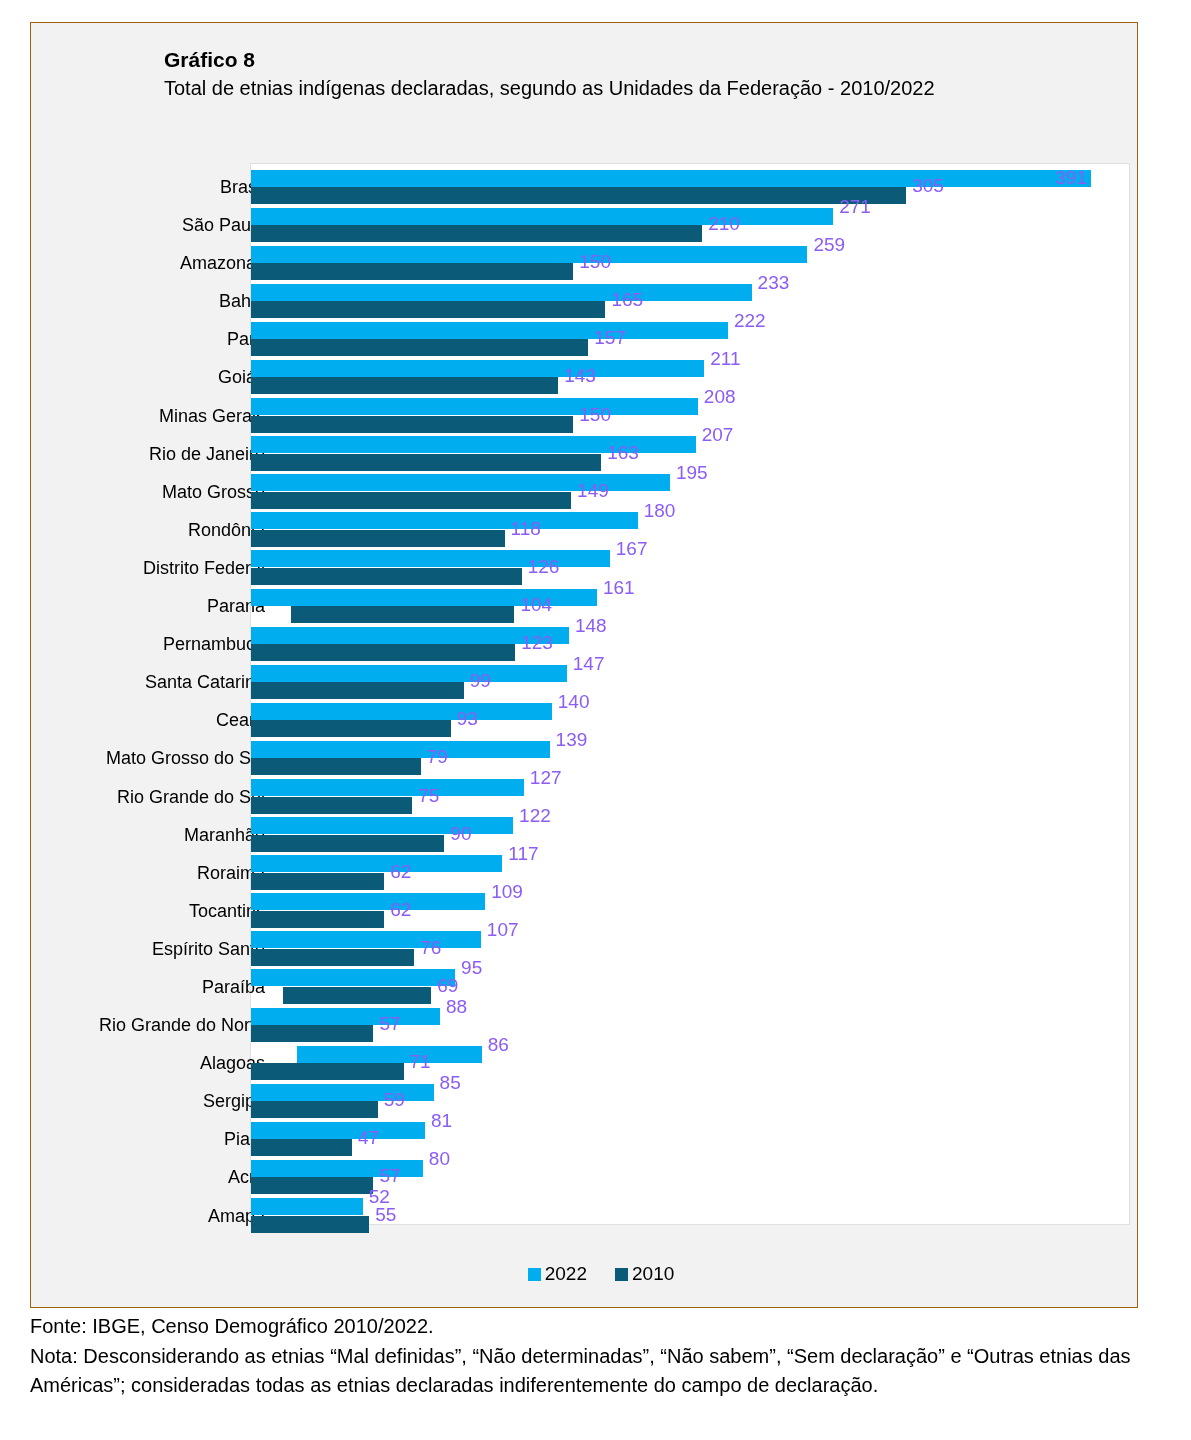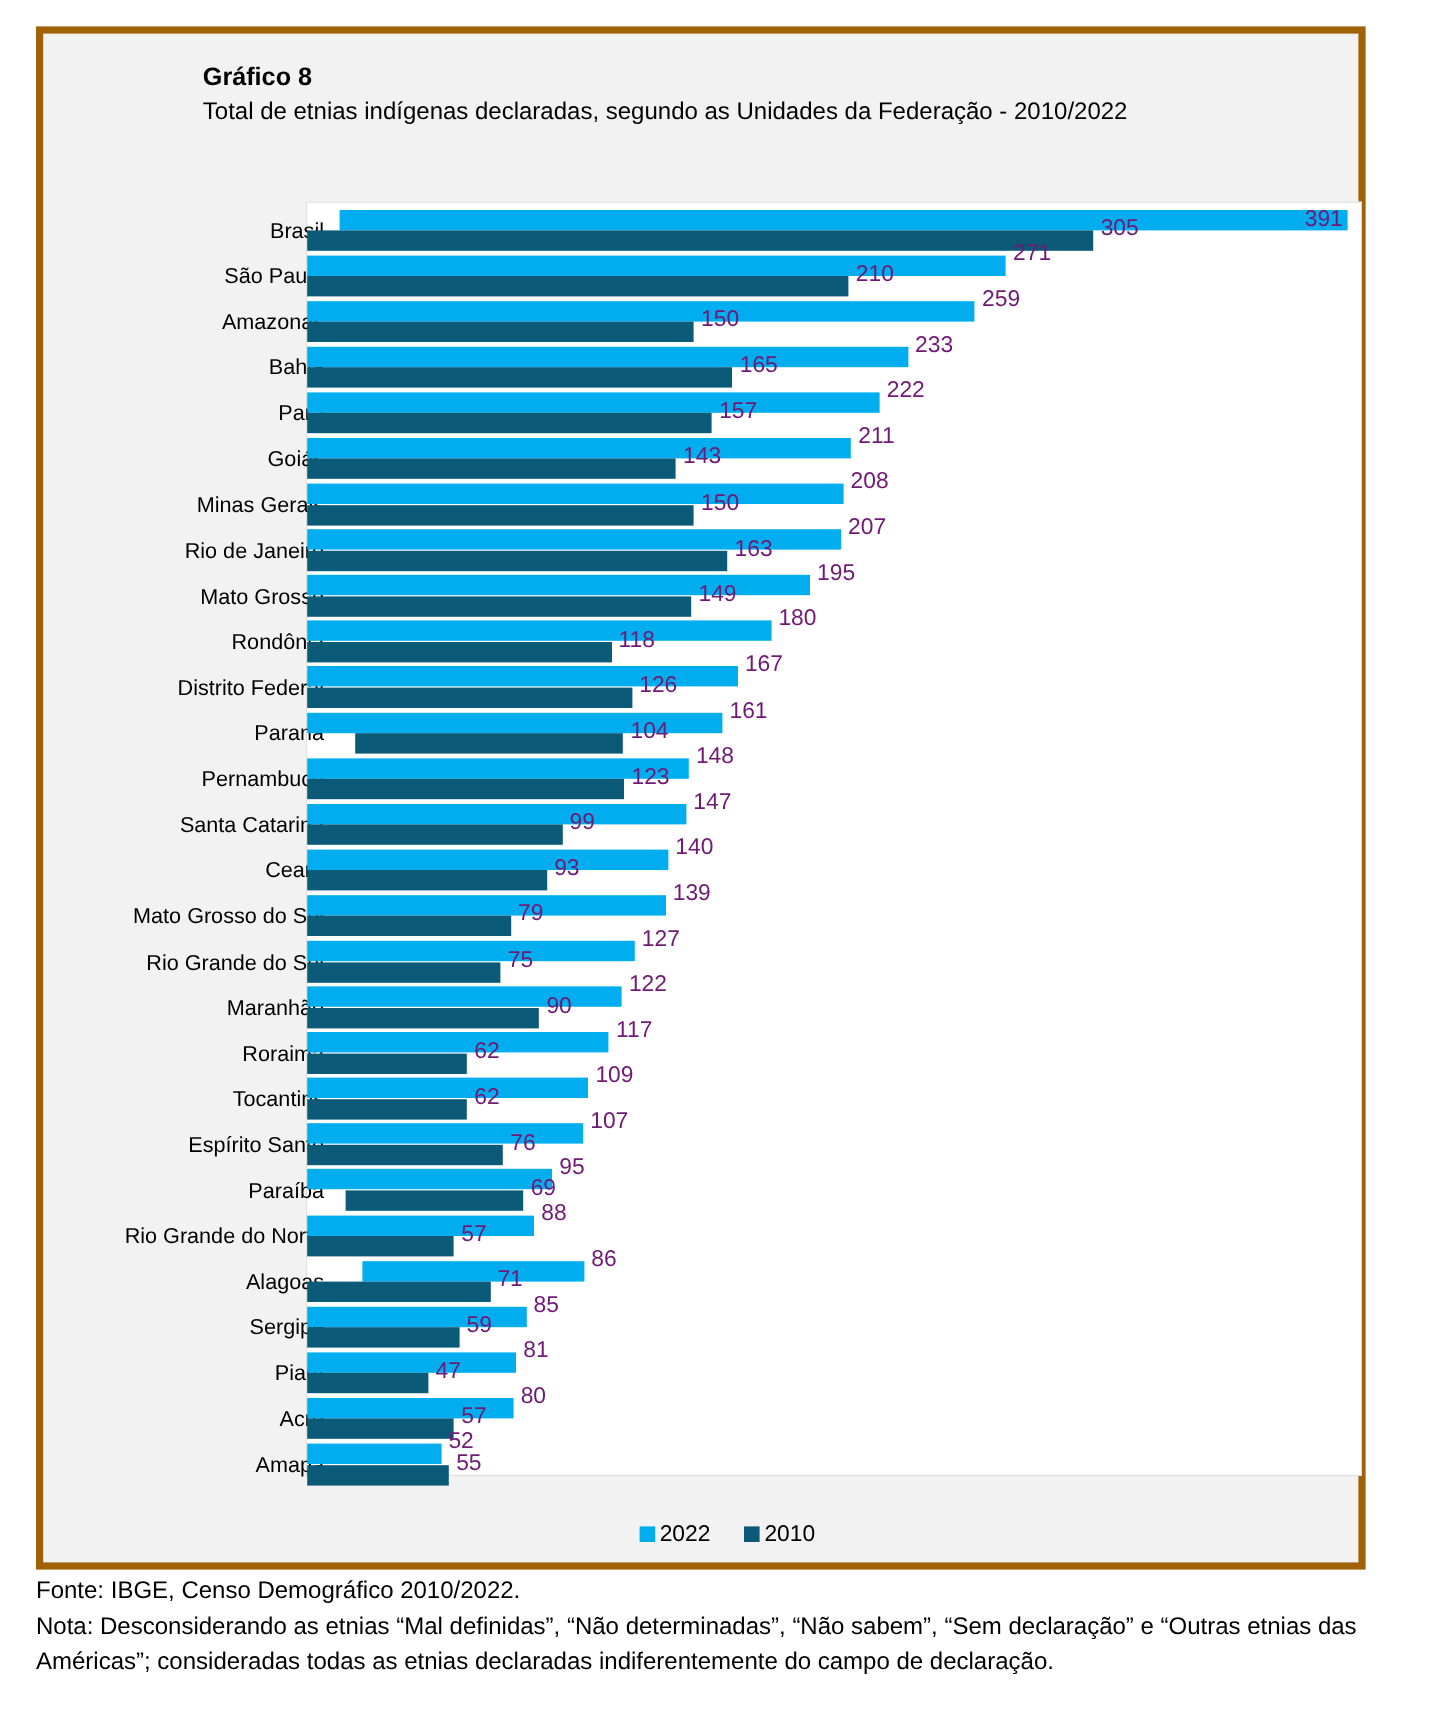--- a/index.html
+++ b/index.html
@@ -18,21 +18,21 @@
   }
 
   
   #chart-panel {
     position: absolute;
     left: 30px;
     top: 22px;
     width: 1108px;
     height: 1286px;
     background: #f2f2f2;
-    border: 6px solid #a16207;
+    border: 1px solid #a16207;
     box-sizing: border-box;
   }
 
   
   #title-block {
     position: absolute;
     left: 133px;
     top: 22px;
     width: 930px;
   }
@@ -106,21 +106,21 @@
   .bar-2010 { background: #0A5A78; }
 
   .val {
     position: absolute;
     left: 100%;
     bottom: 9px;
     margin-left: 6px;
     font-size: 19px;
     line-height: 19px;
     white-space: nowrap;
-    color: #701a75;
+    color: #8b5cf6;
   }
   
   .val.inside {
     left: auto;
     right: 4px;
     margin-left: 0;
     bottom: 0px;
   }
 
   
@@ -170,21 +170,21 @@
     <div id="chart-number">Gráfico 8</div>
     <div id="chart-subtitle">Total de etnias indígenas declaradas, segundo as Unidades da Federação - 2010/2022</div>
   </div>
 
   <div id="plot-frame"></div>
 
   <div id="rows">
       <div class="row">
         <div class="cat-label">Brasil</div>
         <div class="bars">
-          <div class="bar-wrap y2022" style="width: 840px; margin-left: 27px;">
+          <div class="bar-wrap y2022" style="width: 840px;">
             <span class="bar bar-2022"></span>
             <span class="val inside">391</span>
           </div>
           <div class="bar-wrap y2010" style="width: 655.243px;">
             <span class="bar bar-2010"></span>
             <span class="val">305</span>
           </div>
         </div>
       </div>
       <div class="row">

